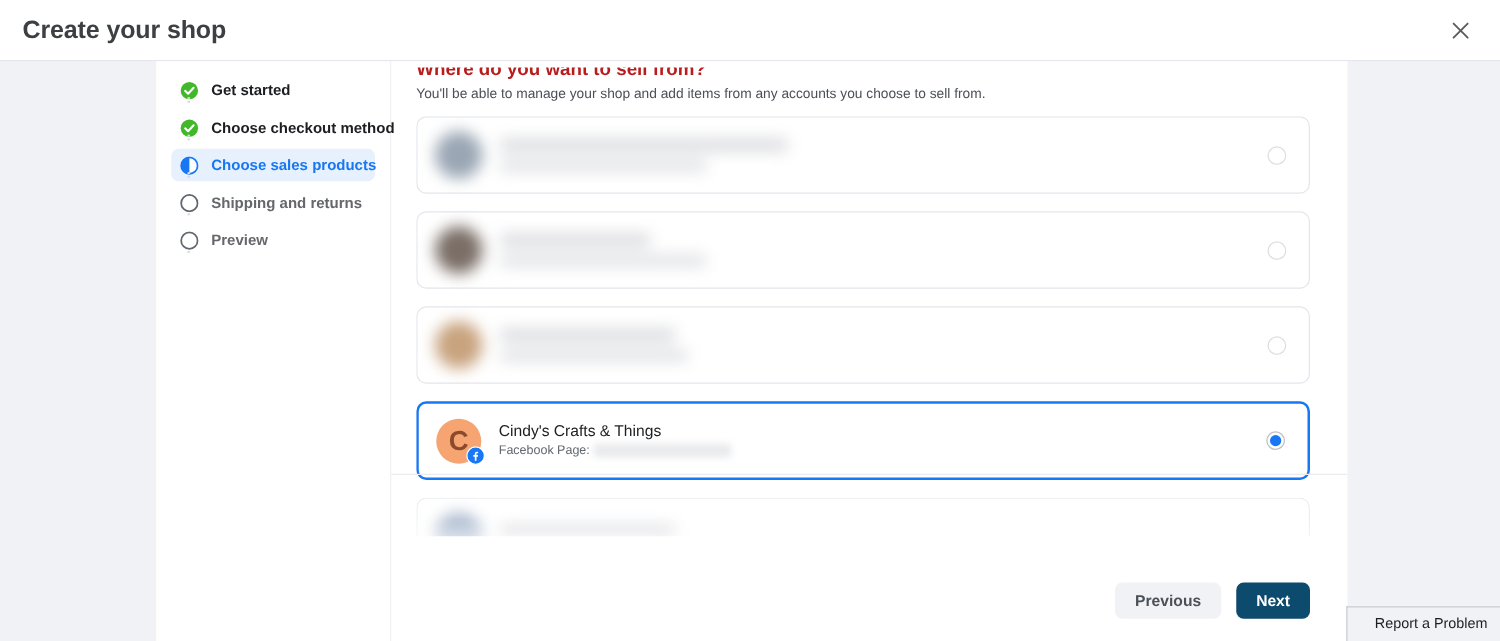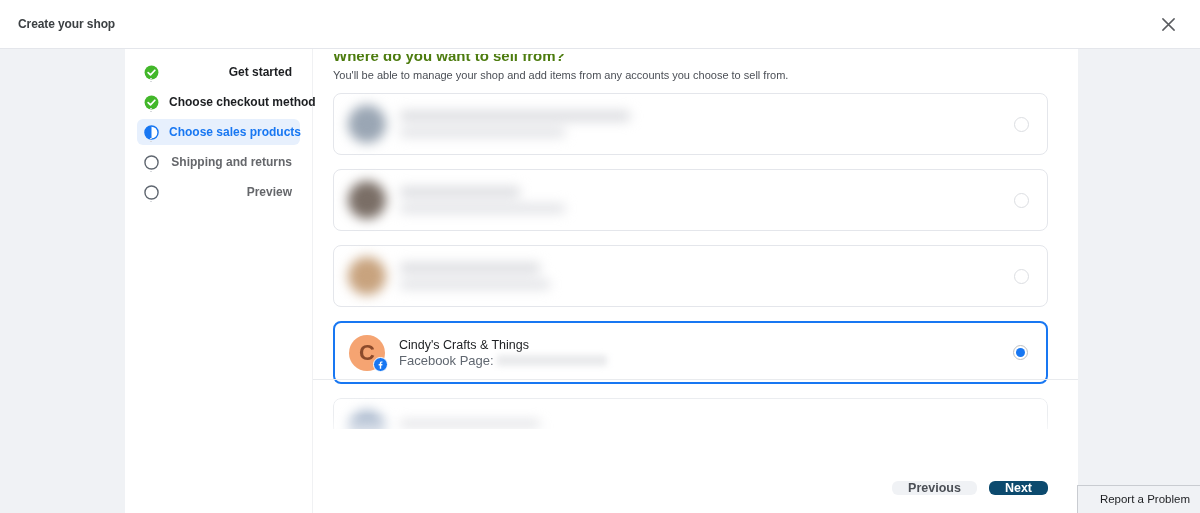--- a/index.html
+++ b/index.html
@@ -19,21 +19,21 @@
     width: 1200px;
     height: 49px;
     background: #ffffff;
     border-bottom: 1px solid #e4e6eb;
     display: flex;
     align-items: center;
     justify-content: space-between;
     padding: 0 18px 0 18px;
   }
   .topbar-title {
-    font-size: 12px;
+    font-size: 20px;
     font-weight: bold;
     color: #3c4043;
     letter-spacing: -0.1px;
   }
   .close-btn {
     width: 28px; height: 28px;
     display: flex;
     align-items: center;
     justify-content: center;
     cursor: pointer;
@@ -71,21 +71,20 @@
   .step {
     position: relative;
     display: flex;
     align-items: center;
     gap: 10px;
     height: 26px;
     margin: 2px 12px 4px 12px;
     padding: 0 8px 0 6px;
     border-radius: 6px;
     cursor: pointer;
-    justify-content: space-between;
   }
   .step.active { background: #e7f0fd; }
   .step-icon {
     flex: 0 0 16px;
     width: 16px; height: 16px;
     display: flex;
     align-items: center;
     justify-content: center;
   }
   .step-label {
@@ -113,21 +112,21 @@
     position: relative;
     padding: 0 30px 0 20px;
     overflow: hidden;
   }
   .content-head {
     padding-top: 4px;
   }
   .content-title {
     font-size: 15px;
     font-weight: bold;
-    color: #4d7c0f;
+    color: #b91c1c;
     margin-top: -6px;
     line-height: 18px;
     
     clip-path: inset(7px 0 0 0);
   }
   .content-sub {
     font-size: 11px;
     color: #4b4f56;
     margin-top: 3px;
     line-height: 14px;
@@ -183,21 +182,21 @@
     margin-left: 14px;
     flex: 1 1 auto;
     min-width: 0;
   }
   .acct-name {
     font-size: 12.5px;
     color: #1c1e21;
     line-height: 16px;
   }
   .acct-meta {
-    font-size: 13px;
+    font-size: 10px;
     color: #606770;
     line-height: 15px;
     display: flex;
     align-items: center;
     gap: 3px;
   }
   .redacted {
     display: inline-block;
     width: 110px;
     height: 11px;
@@ -258,21 +257,21 @@
     align-items: center;
     gap: 12px;
   }
   .btn {
     border: none;
     border-radius: 6px;
     font-family: "Liberation Sans", sans-serif;
     font-size: 12.5px;
     font-weight: bold;
     cursor: pointer;
-    height: 14px;
+    height: 29px;
     padding: 0 16px;
   }
   .btn-secondary { background: #f0f2f5; color: #4b4f56; }
   .btn-primary { background: #0c4a6e; color: #ffffff; }
 
   
   .report-btn {
     position: absolute;
     right: 0;
     bottom: 0;

